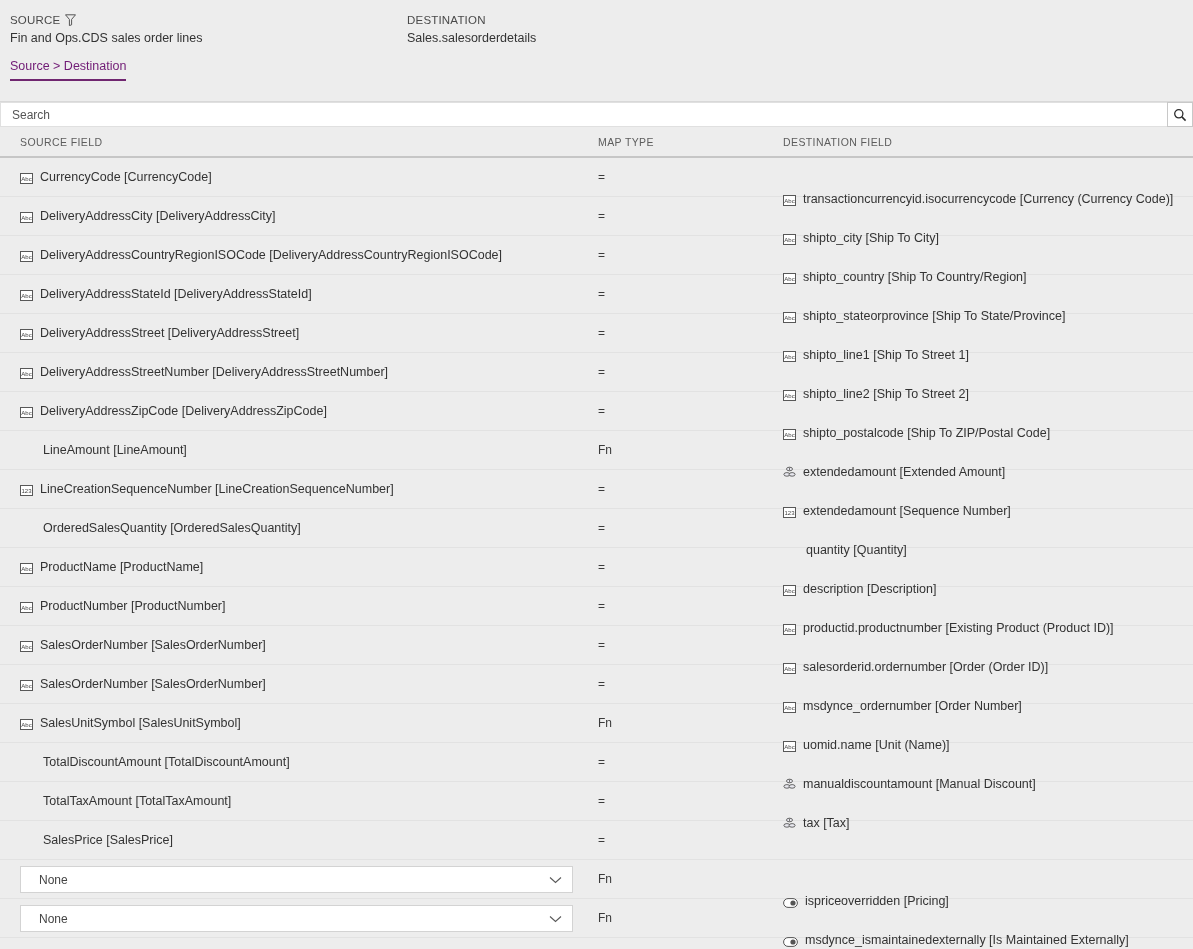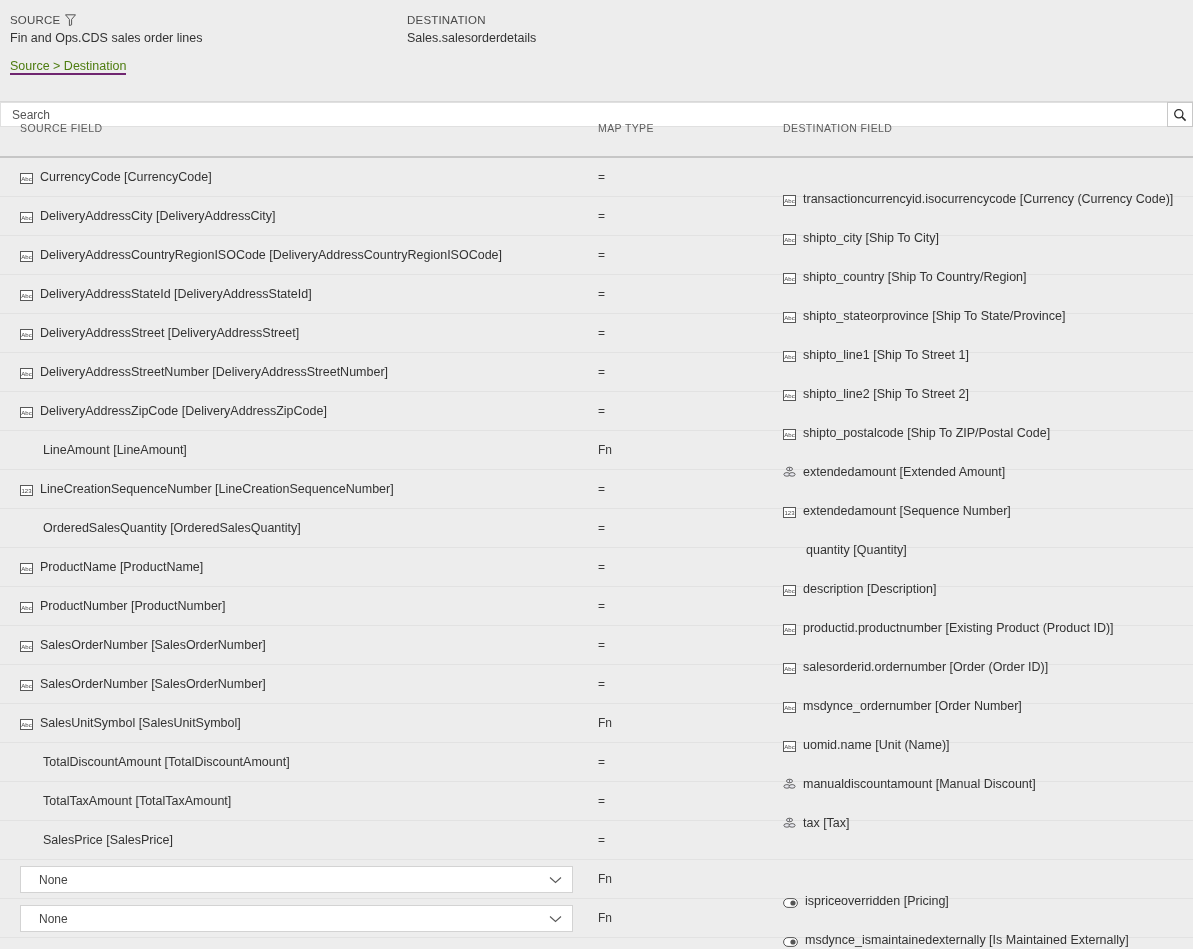--- a/index.html
+++ b/index.html
@@ -38,21 +38,22 @@
   }
   .filter-icon { display: inline-block; line-height: 0; }
 
   .tabbar {
     position: absolute;
     left: 10px;
     top: 56px;
   }
   .tab {
     font-size: 12.5px;
-    color: #4d7c0f;
+    color: #701a75;
+    padding-bottom: 6px;
     border-bottom: 2px solid #702670;
     display: inline-block;
     cursor: pointer;
   }
 
   
   .searchrow {
     position: absolute;
     top: 101px;
     left: 0;
@@ -94,21 +95,21 @@
   .table {
     position: absolute;
     top: 128px;
     left: 0;
     width: 1193px;
   }
   .thead {
     display: flex;
     height: 30px;
     align-items: flex-end;
-    padding-bottom: 22px;
+    padding-bottom: 8px;
     border-bottom: 2px solid #c6c6c6;
   }
   .th {
     font-size: 10.5px;
     letter-spacing: .4px;
     color: #5d5d5d;
     text-transform: uppercase;
   }
   .col-src   { width: 598px; padding-left: 20px; }
   .col-map   { width: 185px; }

